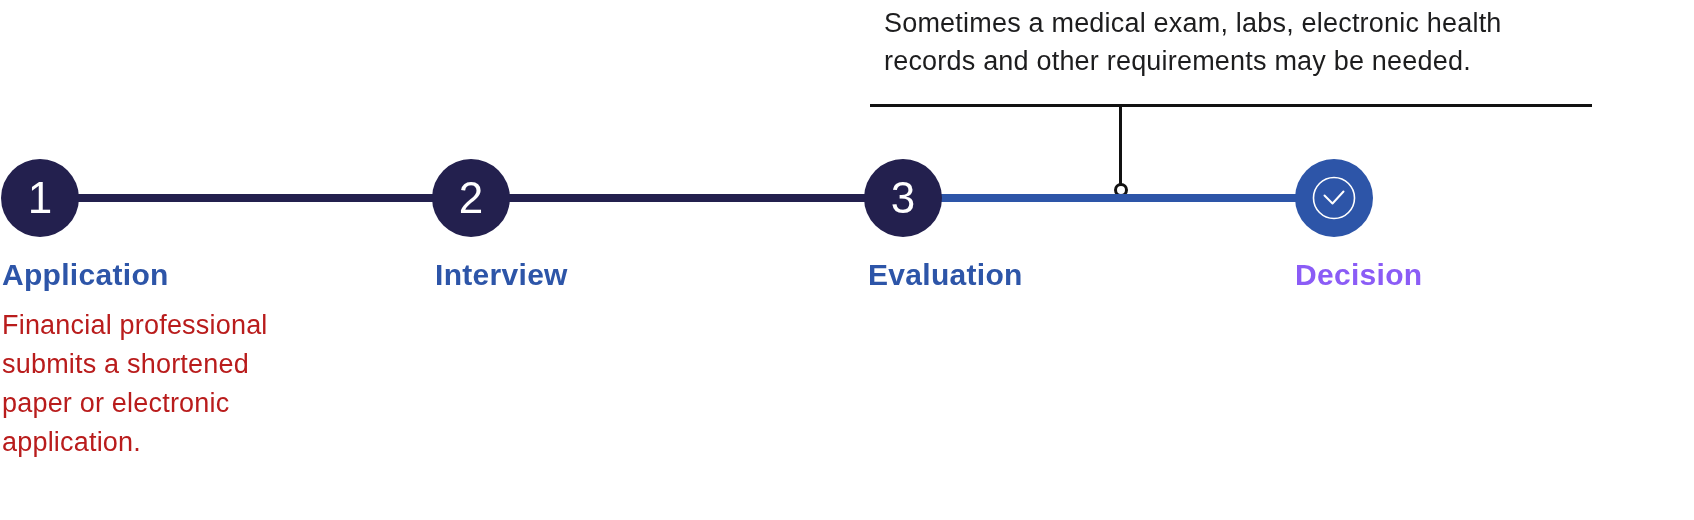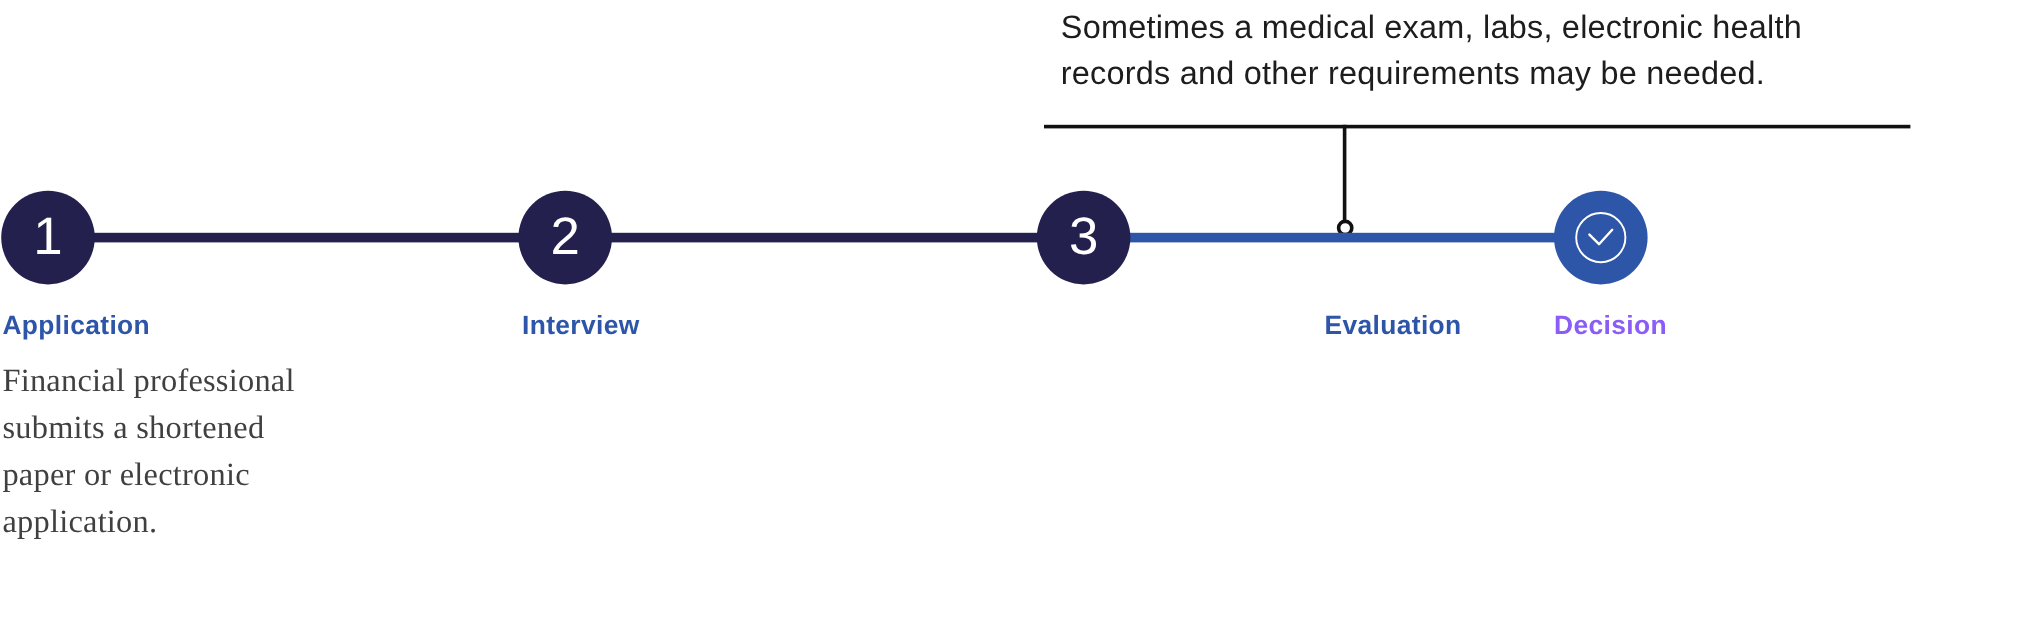--- a/index.html
+++ b/index.html
@@ -104,32 +104,31 @@
     position: absolute;
     top: 258px;
     width: 350px;
   }
   .col1 { left: 2px; }
   .col2 { left: 435px; }
   .col3 { left: 868px; }
   .col4 { left: 1295px; }
 
   .step-heading {
-    font-size: 22px;
+    font-size: 30px;
     font-weight: 700;
     letter-spacing: 0.3px;
     margin: 0 0 14px 0;
   }
   .step-body {
     font-size: 27px;
     line-height: 39px;
     letter-spacing: 0.2px;
-    color: #404040;
+    color: #b91c1c;
     white-space: pre-line;
-    font-family: Liberation Serif, serif;
   }
 </style>
 </head>
 <body>
 
 <div class="stage">
 
 
   <div class="callout-text">Sometimes a medical exam, labs, electronic health
 records and other requirements may be needed.</div>
@@ -160,19 +159,19 @@
     <div class="step-heading" style="color: rgb(45, 85, 168);">Application</div>
     <div class="step-body">Financial professional
 submits a shortened
 paper or electronic
 application.</div>
   </div>
   <div class="step-col col2">
     <div class="step-heading" style="color: rgb(45, 85, 168);">Interview</div>
   </div>
   <div class="step-col col3">
-    <div class="step-heading" style="color: rgb(45, 85, 168); text-align: right;">Evaluation</div>
+    <div class="step-heading" style="color: rgb(45, 85, 168);">Evaluation</div>
   </div>
   <div class="step-col col4">
     <div class="step-heading" style="color: #8b5cf6;">Decision</div>
   </div>
 
 </div>
 
 </body></html>

